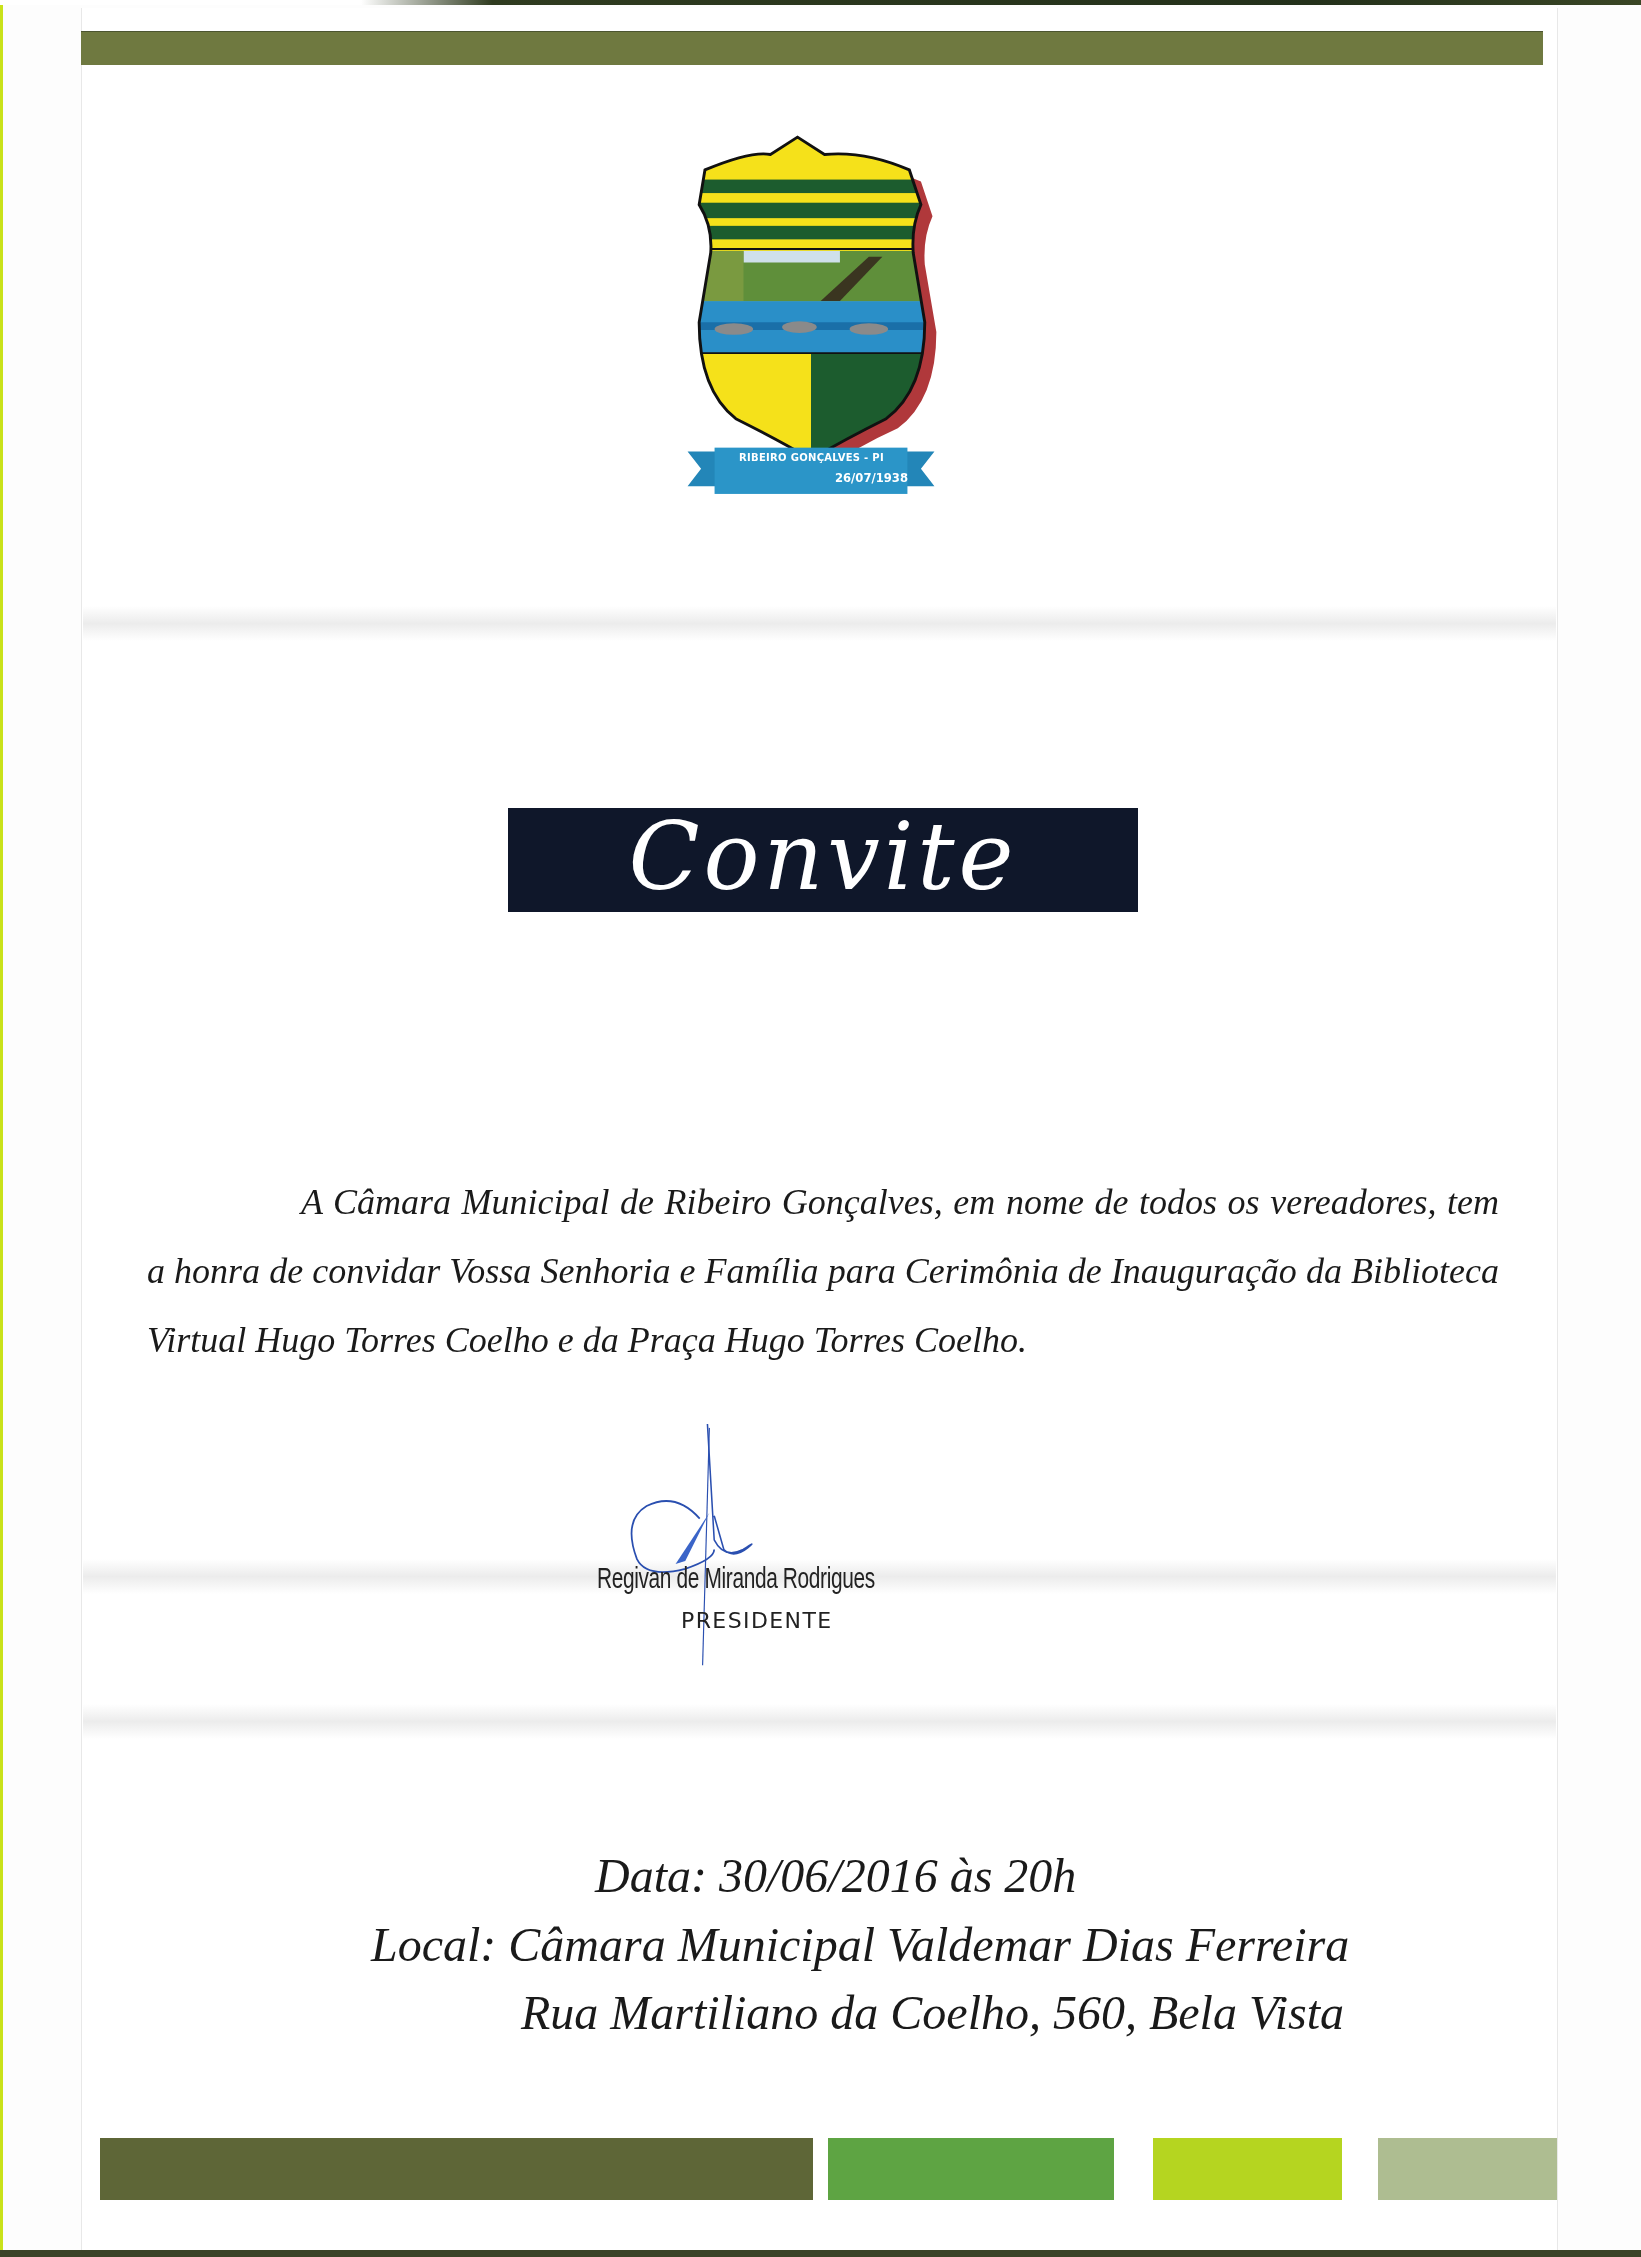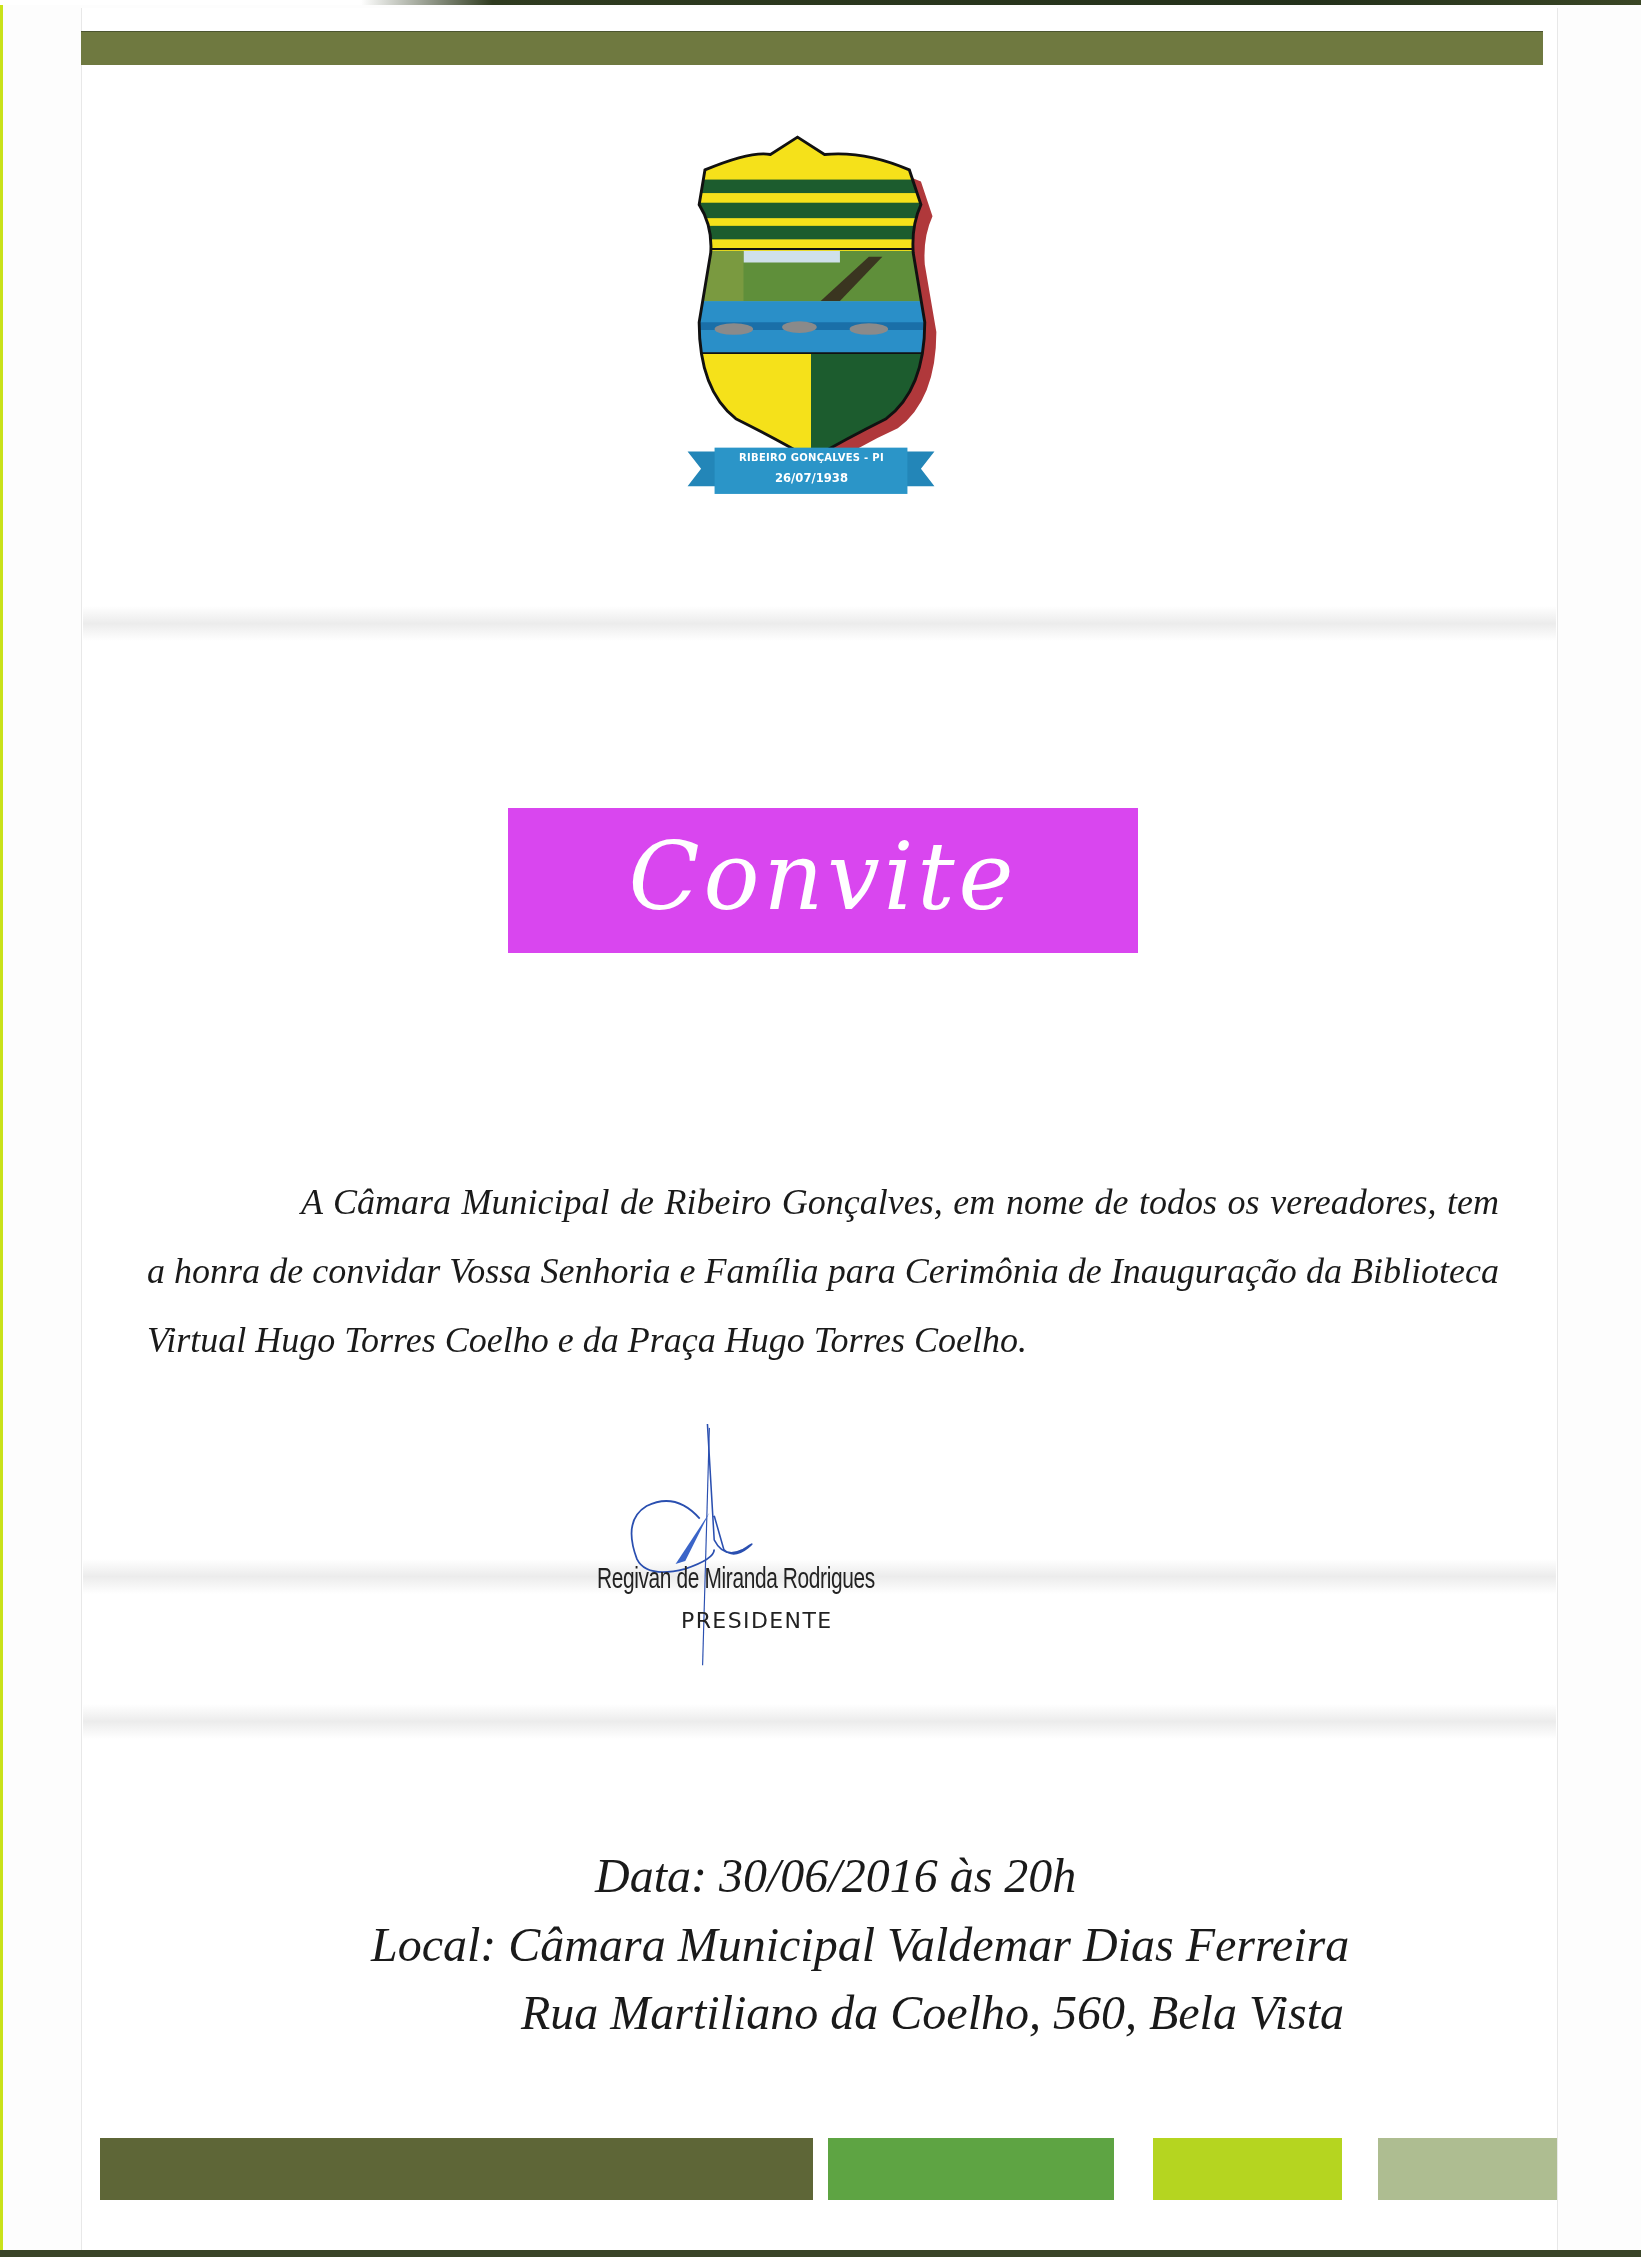--- a/index.html
+++ b/index.html
@@ -21,21 +21,21 @@
     box-shadow:0 -1px 0 #4c5530; }
   .fold { position:absolute; left:83px; width:1473px; height:35px;
     background:linear-gradient(180deg, rgba(255,255,255,0) 0%, rgba(200,200,200,0.35) 50%, rgba(255,255,255,0) 100%);
     pointer-events:none; }
 
   
   .crest { position:absolute; left:676px; top:133px; width:270px; height:367px; }
   .crest svg { width:100%; height:100%; display:block; }
 
   
-  .title-box { position:absolute; left:508px; top:808px; width:630px; height:145px; background:#d946ef;
+  .title-box { position:absolute; left:508px; top:808px; width:630px; height:104px; background:#0f172a;
     display:flex; align-items:center; justify-content:center;text-align:center; }
   .title-text { color:#ffffff; font-family:"DejaVu Serif", serif; font-style:italic; font-size:93px;
     letter-spacing:3.9px; line-height:1; margin-top:-5.8px; }
 
   
   .body-text { position:absolute; left:147px; top:1168px; width:1352px;
     font-family:"Liberation Serif", serif; font-style:italic; font-size:36px; line-height:69px;
     color:#1a1a1a; text-align:justify; text-align-last:left; }
   .body-text .indent { display:inline-block; width:154px; }
 
@@ -106,21 +106,21 @@
       <line x1="0" y1="120" x2="280" y2="120" stroke="#111" stroke-width="2"></line>
       <line x1="0" y1="228" x2="280" y2="228" stroke="#111" stroke-width="2"></line>
     </g>
     <path d="M30 38 Q78 18 98 22 L126 4 L154 22 Q196 18 242 38 L254 74 Q244 96 246 124 L258 196 Q258 266 218 296 Q174 318 140 338 Q106 318 62 296 Q24 266 24 196 L36 124 Q38 96 24 74 Z" fill="none" stroke="#111" stroke-width="3"></path>
 
     <path d="M12 330 L70 330 L70 366 L12 366 L26 348 Z" fill="#2386b8"></path>
     <path d="M268 330 L210 330 L210 366 L268 366 L254 348 Z" fill="#2386b8"></path>
     <rect x="40" y="326" width="200" height="48" fill="#2b95c8"></rect>
   </svg>
   <div style="position:absolute;left:39px;top:319px;width:193px;text-align:center;font-family:'DejaVu Sans',sans-serif;font-weight:bold;font-size:10px;color:#fff;letter-spacing:0.3px;">RIBEIRO GONÇALVES - PI</div>
-  <div style="position:absolute;left:39px;top:338px;width:193px;text-align:center;font-family:'DejaVu Sans',sans-serif;font-weight:bold;font-size:11.6px;color:#fff;">26/07/1938</div>
+  <div style="position:absolute;left:39px;top:338px;width:193px;text-align:right;font-family:'DejaVu Sans',sans-serif;font-weight:bold;font-size:11.6px;color:#fff;">26/07/1938</div>
 </div>
 
 <div class="title-box">
   <span class="title-text">Convite</span>
 </div>
 
 <div class="body-text">
   <span class="indent"></span><span>A Câmara Municipal de Ribeiro Gonçalves, em nome de todos os vereadores, tem a honra de convidar Vossa Senhoria e Família para Cerimônia de Inauguração da Biblioteca Virtual Hugo Torres Coelho e da Praça Hugo Torres Coelho.</span>
 </div>
 

